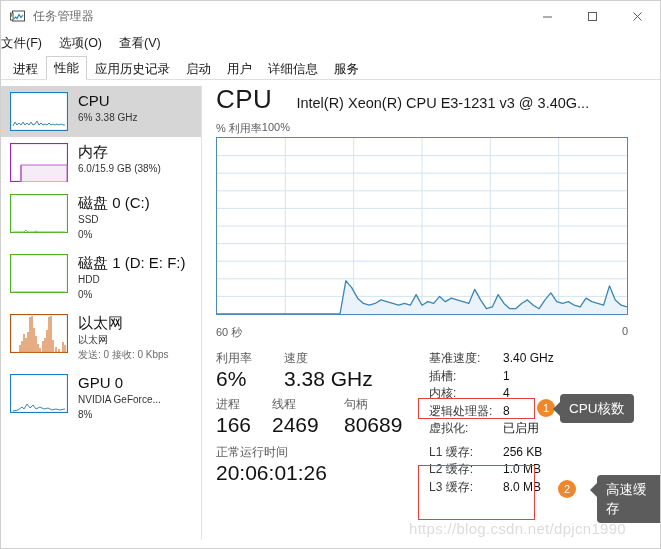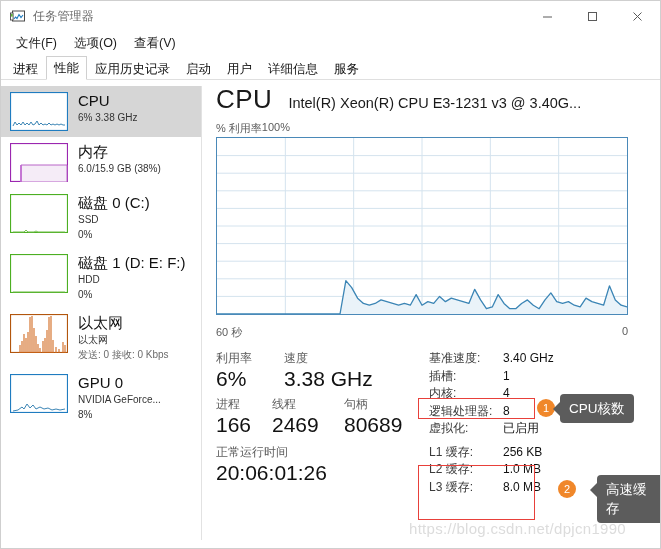--- a/index.html
+++ b/index.html
@@ -48,21 +48,21 @@
     width: 45px; height: 31px;
     display: flex; align-items: center; justify-content: center;
     color: #5a5a5a;
   }
   .winbtn svg { display:block; }
 
   
   .menubar {
     height: 23px;
     display: flex; align-items: center;
-    padding-left: 15px;
+    padding-left: 0;
     background: #ffffff;
   }
   .menuitem {
     font-size: 12.5px;
     color: #1d1d1d;
     margin-right: 17px;
     white-space: nowrap;
   }
 
   
@@ -150,21 +150,21 @@
   
   .mainhead {
     display: flex; align-items: baseline;
     height: 34px;
   }
   .mh-title {
     font-size: 26px; color: #1a1a1a; letter-spacing: .5px;
   }
   .mh-model {
     font-size: 14.5px; color: #1a1a1a;
-    margin-left: 16px;
+    margin-left: 24px;
     white-space: nowrap; overflow: hidden;
     max-width: 320px;
   }
   .axislabels {
     display: flex; justify-content: flex-start;
     font-size: 11px; color: #5c5c5c;
     width: 412px;
     margin-top: 3px;
   }
   .graphbox {

